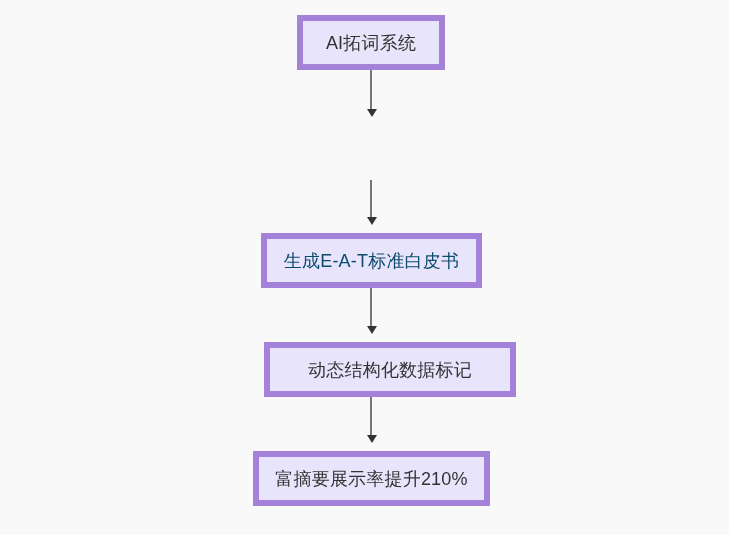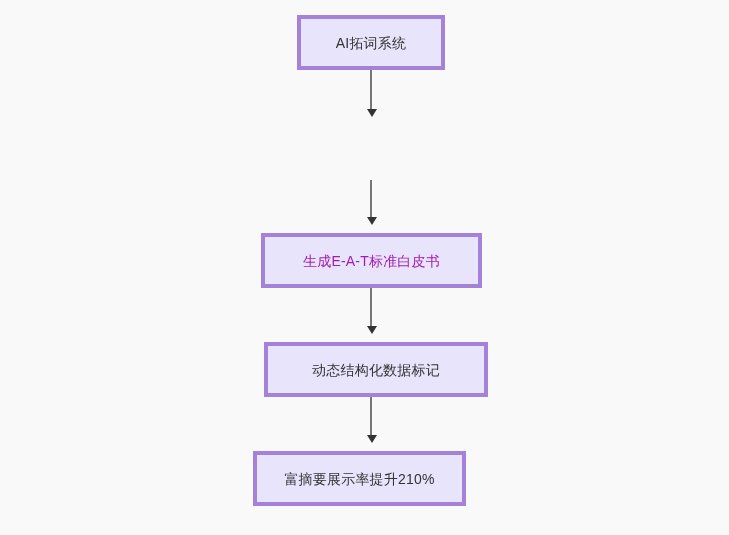--- a/index.html
+++ b/index.html
@@ -15,26 +15,26 @@
   }
   #flowchart {
     position: relative;
     width: 729px;
     height: 535px;
   }
   .node {
     position: absolute;
     box-sizing: border-box;
     background: #e8e4fb;
-    border: 4px solid #8b5cf6;
+    border: 6px solid #8b5cf6;
     display: flex;
     align-items: center;
     justify-content: center;
     color: #333333;
-    font-size: 14px;
+    font-size: 18px;
     line-height: 1;
     letter-spacing: 0.2px;
     white-space: nowrap;
   }
   .node-label {
     display: block;
   }
   .edge {
     position: absolute;
     width: 0;
@@ -74,23 +74,23 @@
     <div class="edge-arrow" style="top: 38px; border-top-color: rgb(51, 51, 51);"></div>
   </div>
   <div class="edge" id="edge-3" style="left: 371px; top: 397px; height: 46px;">
     <div class="edge-line" style="height: 40px; left: -1px; background: rgb(119, 119, 119);"></div>
     <div class="edge-arrow" style="top: 38px; border-top-color: rgb(51, 51, 51);"></div>
   </div>
 
   <div class="node" id="node-0" style="left: 297px; top: 15px; width: 148px; height: 55px; background: rgb(232, 228, 251); border-color: rgb(164, 130, 217); color: rgb(51, 51, 51);">
     <span class="node-label">AI拓词系统</span>
   </div>
-  <div class="node" id="node-2" style="left: 261px; top: 233px; width: 221px; height: 55px; background: rgb(232, 228, 251); border-color: rgb(164, 130, 217); color: #a21caf;">
+  <div class="node" id="node-2" style="left: 261px; top: 233px; width: 221px; height: 55px; background: rgb(232, 228, 251); border-color: rgb(164, 130, 217); color: #0c4a6e;">
     <span class="node-label">生成E-A-T标准白皮书</span>
   </div>
-  <div class="node" id="node-3" style="left: 264px; top: 342px; width: 224px; height: 55px; background: rgb(232, 228, 251); border-color: rgb(164, 130, 217); color: rgb(51, 51, 51);">
+  <div class="node" id="node-3" style="left: 264px; top: 342px; width: 252px; height: 55px; background: rgb(232, 228, 251); border-color: rgb(164, 130, 217); color: rgb(51, 51, 51);">
     <span class="node-label">动态结构化数据标记</span>
   </div>
-  <div class="node" id="node-4" style="left: 253px; top: 451px; width: 213px; height: 55px; background: rgb(232, 228, 251); border-color: rgb(164, 130, 217); color: rgb(51, 51, 51); align-items: center;">
+  <div class="node" id="node-4" style="left: 253px; top: 451px; width: 237px; height: 55px; background: rgb(232, 228, 251); border-color: rgb(164, 130, 217); color: rgb(51, 51, 51); align-items: center;">
     <span class="node-label">富摘要展示率提升210%</span>
   </div>
 
 </div>
 
 </body></html>

